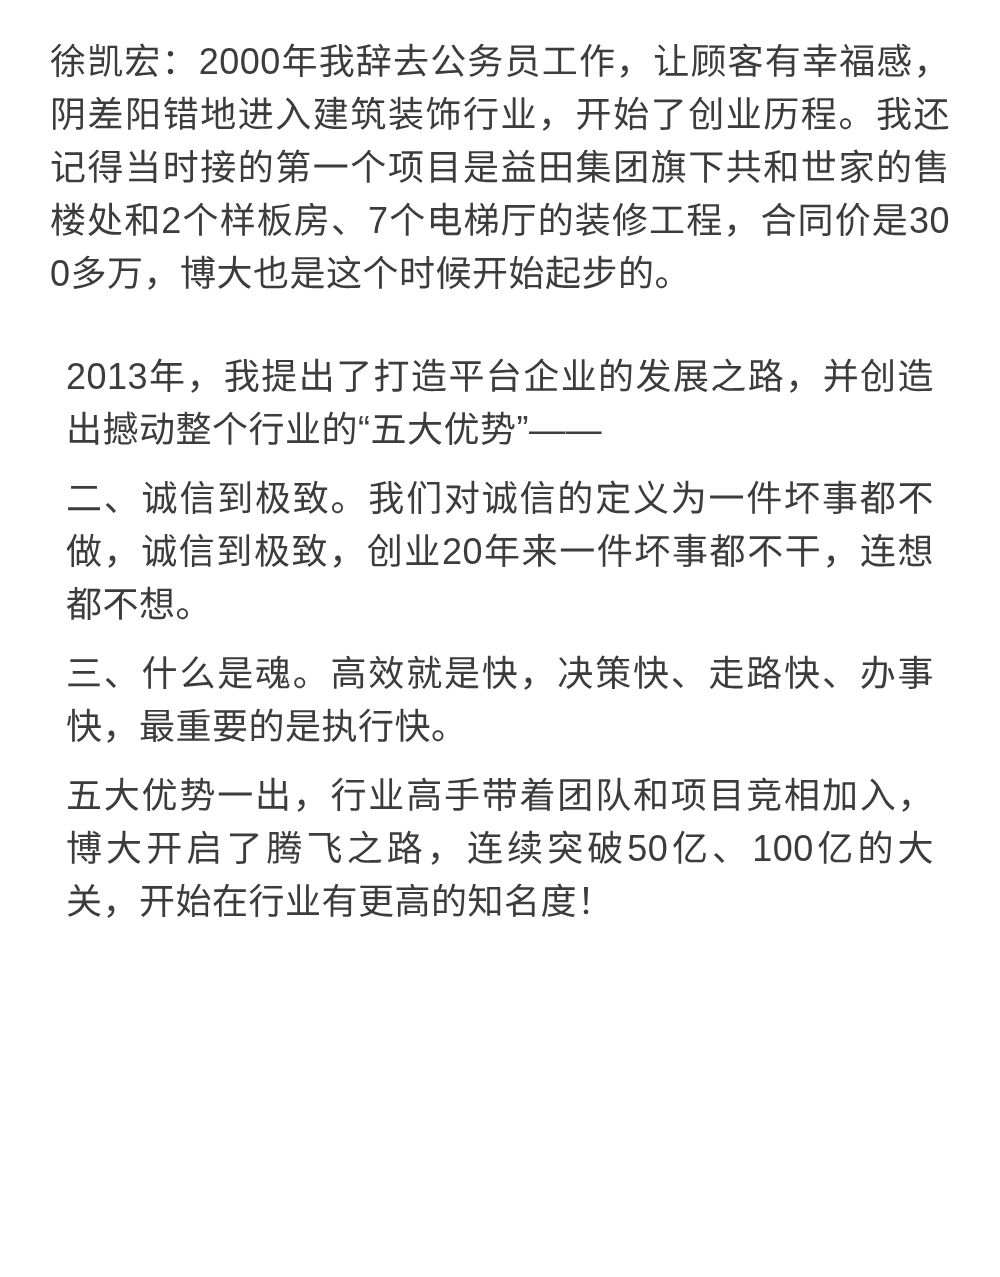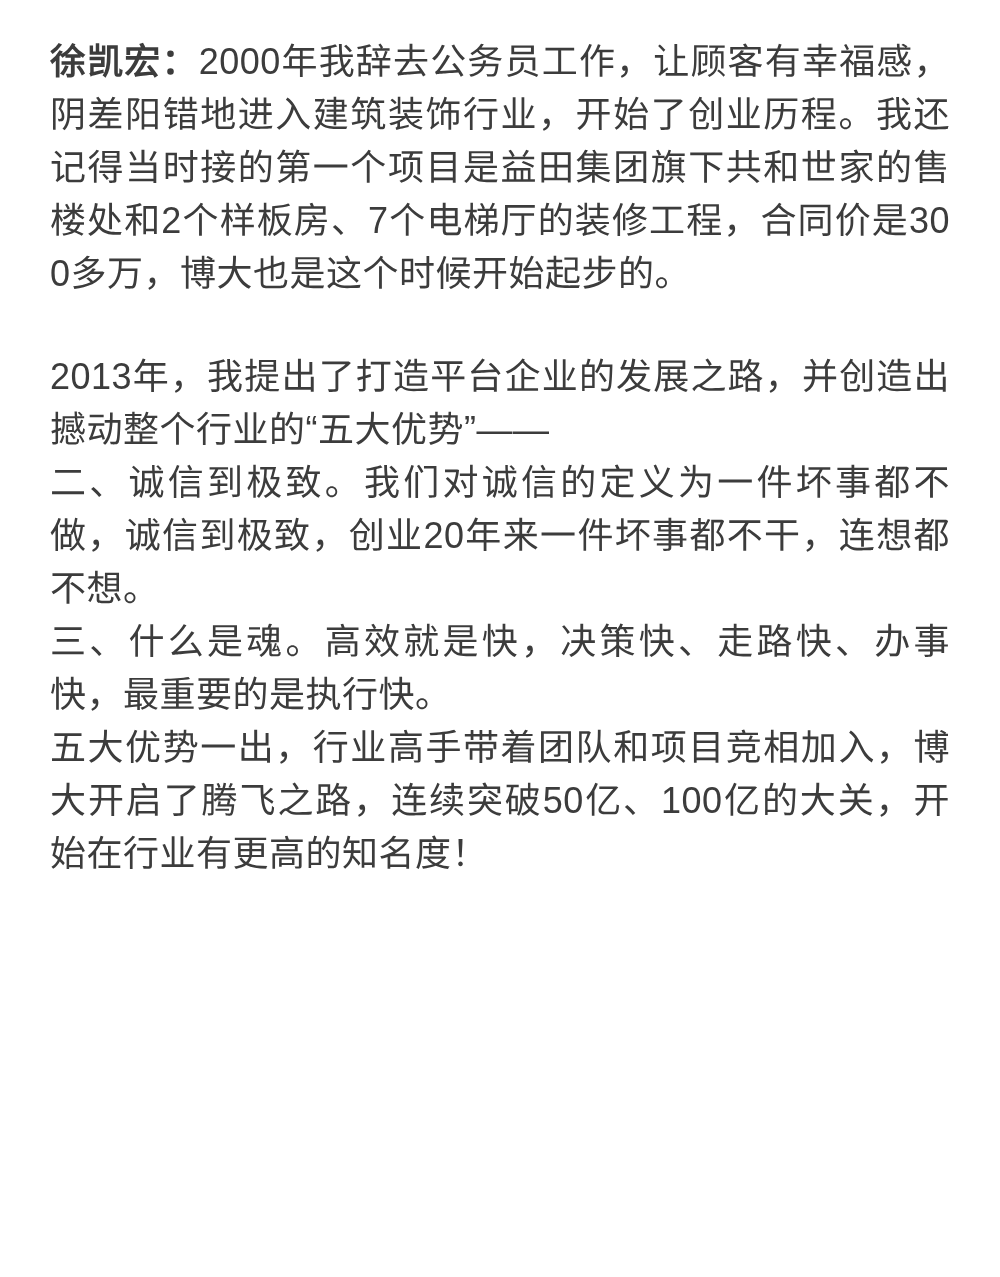--- a/index.html
+++ b/index.html
@@ -12,22 +12,22 @@
     color: #3c3c3c;
     font-family: "Liberation Sans", "DejaVu Sans", sans-serif;
     font-size: 36px;
     line-height: 53px;
     text-align: justify;
     letter-spacing: 0.5px;
     word-break: break-all;
   }
   .para { margin: 0 0 50px 0; }
   .para:last-child { margin-bottom: 0; }
-  .speaker { font-weight: 700; }
-  .line { margin: 0; }
+  .speaker { font-weight: 400; }
+  .line { margin: 16px; }
 </style>
 </head>
 <body>
 
 <main class="page">
 
   <p class="para"><span class="speaker">徐凯宏：</span><span>2000年我辞去公务员工作，让顾客有幸福感，阴差阳错地进入建筑装饰行业，开始了创业历程。我还记得当时接的第一个项目是益田集团旗下共和世家的售楼处和2个样板房、7个电梯厅的装修工程，合同价是300多万，博大也是这个时候开始起步的。</span></p>
 
 
   <div class="para">

